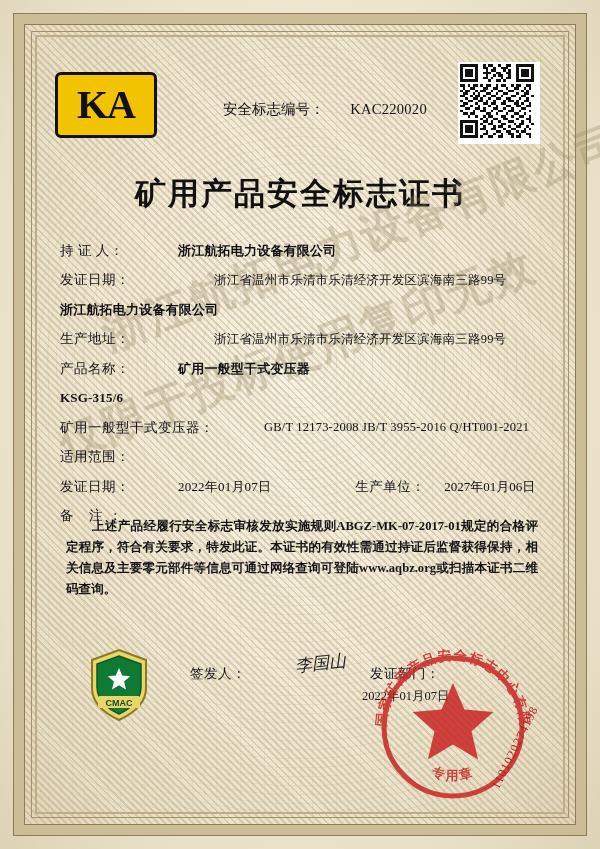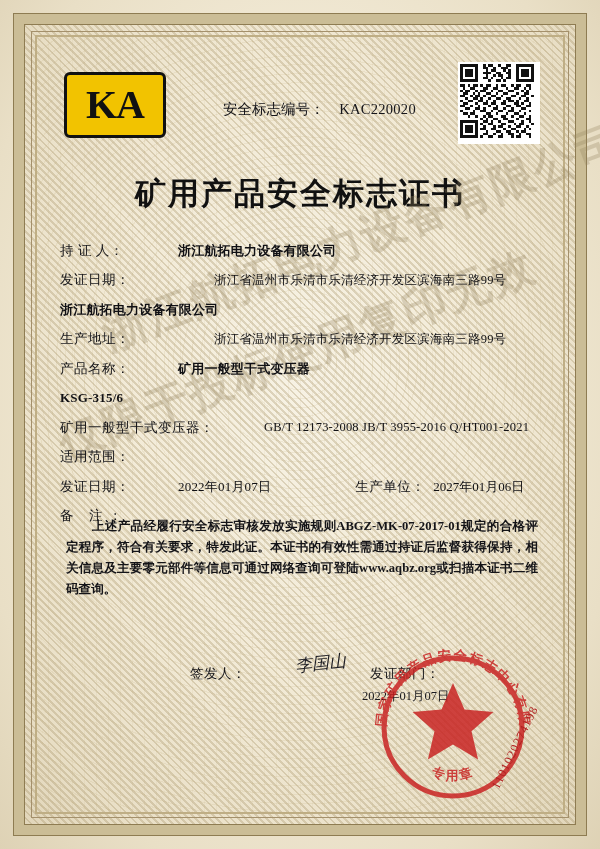--- a/index.html
+++ b/index.html
@@ -67,21 +67,21 @@
     pointer-events: none;
   }
   .content {
     position: absolute;
     left: 40px; top: 40px; right: 40px; bottom: 40px;
   }
 
   
   .ka-logo {
     position: absolute;
-    left: 24px;
+    left: 15px;
     top: 32px;
     width: 96px;
     height: 60px;
     background: #f2c300;
     border: 3px solid #111;
     border-radius: 6px;
     display: flex;
     align-items: center;
     justify-content: center;
   }
@@ -110,21 +110,21 @@
   .certno {
     position: absolute;
     left: 183px;
     top: 60px;
     font-family: "Liberation Serif", serif;
     font-size: 14.5px;
     color: #15151a;
     white-space: nowrap;
   }
   .certno .num {
-    margin-left: 11px;
+    margin-left: 22px;
     letter-spacing: .3px;
   }
 
   .title {
     position: absolute;
     left: 0;
     right: 0;
     top: 133px;
     text-align: center;
     font-family: "Liberation Serif", serif;
@@ -179,21 +179,21 @@
     width: 100%;
   }
   .date-mid {
     margin-left: 84px;
     font-family: "Liberation Serif", serif;
     font-size: 13.5px;
     color: #16161a;
     letter-spacing: .5px;
   }
   .date-val2 {
-    margin-left: 8px;
+    margin-left: 19px;
     font-family: "Liberation Serif", serif;
     font-size: 13px;
     color: #101014;
   }
 
   
   .watermark {
     position: absolute;
     left: -12px;
     top: 200px;
@@ -570,20 +570,29 @@
 
       <div class="row">
         <div class="label sp">备  注：</div>
         <div class="value"></div>
       </div>
 
     </div>
 
     <div class="para">上述产品经履行安全标志审核发放实施规则ABGZ-MK-07-2017-01规定的合格评定程序，符合有关要求，特发此证。本证书的有效性需通过持证后监督获得保持，相关信息及主要零元部件等信息可通过网络查询可登陆www.aqbz.org或扫描本证书二维码查询。</div>
 
+    <div class="cmac">
+      <svg width="62" height="74" viewBox="0 0 62 74">
+        <path d="M31 2 L58 12 L58 40 C58 56 44 66 31 72 C18 66 4 56 4 40 L4 12 Z" fill="#e8d66a" stroke="#8d7a1f" stroke-width="2"></path>
+        <path d="M31 8 L53 16 L53 39 C53 52 42 61 31 66 C20 61 9 52 9 39 L9 16 Z" fill="#0f7a33" stroke="#0b5a25" stroke-width="1.5"></path>
+        <path d="M31 20 l3.2 7.5 8 .7 -6.1 5.4 1.9 7.9 -7-4.2 -7 4.2 1.9-7.9 -6.1-5.4 8-.7z" fill="#ffffff"></path>
+        <rect x="10" y="48" width="42" height="12" rx="2" fill="#e8d66a"></rect>
+        <text x="31" y="57.5" font-family="Liberation Sans, sans-serif" font-size="9" font-weight="bold" fill="#17491f" text-anchor="middle">CMAC</text>
+      </svg>
+    </div>
 
     <div class="sig-row">
       <span class="issuer-label">签发人：</span>
       <span class="dept-label">发证部门：</span>
     </div>
     <div class="handwriting">李国山</div>
     <div class="sig-date">2022年01月07日</div>
 
     <div class="seal">
       <svg width="178" height="178" viewBox="0 0 178 178">

